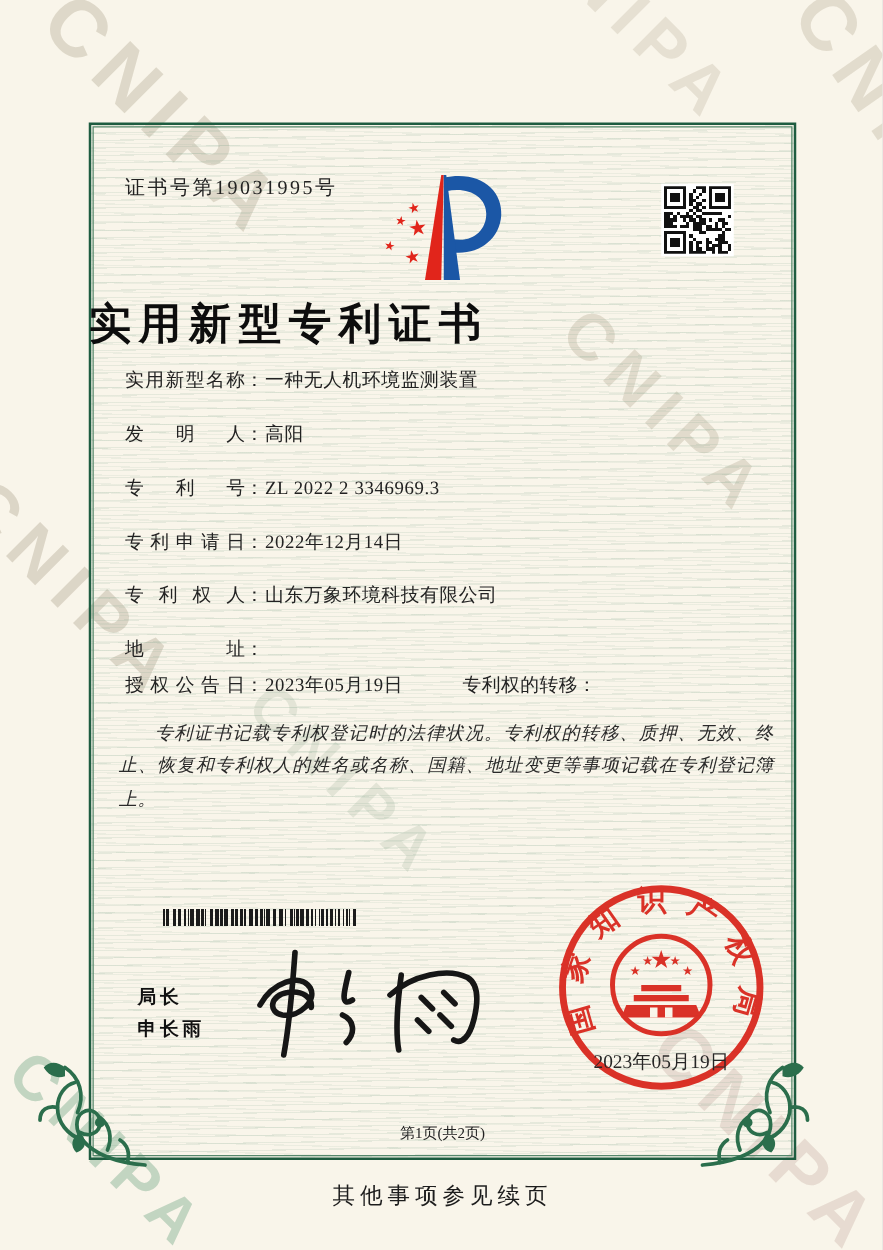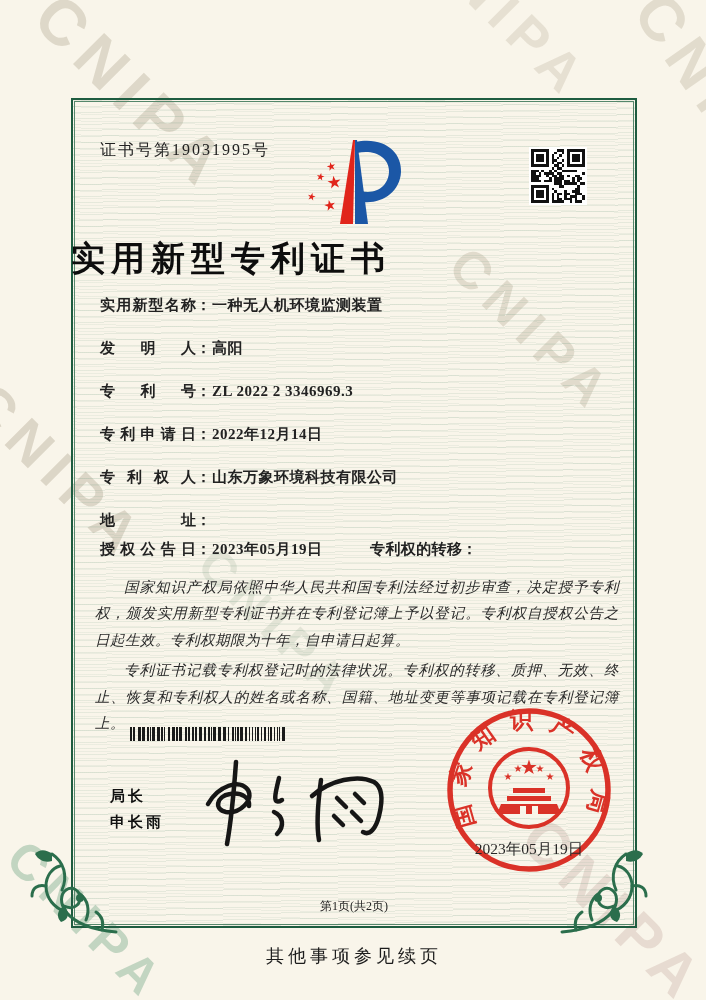--- a/index.html
+++ b/index.html
@@ -37,41 +37,41 @@
   
   .cert-no{position:absolute;left:100px;top:140px;z-index:2;font-size:16px;letter-spacing:2px;color:#222;}
   .logo{position:absolute;left:298px;top:132px;width:114px;height:104px;z-index:2;}
   .qr{position:absolute;left:529px;top:147px;width:58px;height:58px;z-index:2;background:#fff;padding:2px;box-sizing:border-box;}
   .title{
     position:absolute;left:71px;top:236px;width:566px;z-index:2;
     font-size:34px;font-weight:bold;letter-spacing:6px;color:#0d0d0d;
   }
   
   .fields{position:absolute;left:100px;top:294px;width:472px;z-index:2;font-size:15px;color:#222;}
-  .field-row{display:flex;line-height:22px;margin-bottom:21px;align-items:flex-start;font-weight:bold;}
+  .field-row{display:flex;line-height:22px;margin-bottom:21px;align-items:flex-start;}
   .flabel{display:inline-block;width:96px;text-align:justify;text-align-last:justify;flex:0 0 96px;}
   .fcolon{flex:0 0 16px;}
   .fvalue{flex:1 1 auto;letter-spacing:.5px;}
   .row-owner{}
   .row-address{margin-bottom:7px;}
   .row-address .fvalue{max-width:362px;}
   .grant-row .gdate{flex:0 0 150px;}
   .grant-row .flabel2{flex:0 0 92px;width:92px;margin-left:8px;}
   
   .legal{
     position:absolute;left:95px;top:574px;width:524px;z-index:2;
     font-size:14.5px;font-style:italic;line-height:1.82;color:#2a2a2a;
     text-align:justify;letter-spacing:.5px;
   }
   .legal p{margin:0 0 4px 0;text-indent:2em;}
   
   .barcode{position:absolute;left:130px;top:727px;width:157px;height:14px;z-index:2;}
   .sig-block{
     position:absolute;left:110px;top:785px;z-index:2;
-    font-family:Liberation Mono, monospace;font-weight:600;
+    font-family:Liberation Sans, sans-serif;font-weight:600;
     font-size:15px;letter-spacing:3px;color:#111;line-height:26px;
   }
   .signature{position:absolute;left:182px;top:752px;width:212px;height:100px;z-index:2;}
   .seal{position:absolute;left:440px;top:702px;width:178px;height:178px;z-index:4;opacity:.94;}
   
   .page-no{position:absolute;left:71px;top:898px;width:566px;text-align:center;z-index:2;font-size:12px;color:#222;}
   .footer-note{position:absolute;left:71px;top:944px;width:566px;text-align:center;z-index:2;font-size:18px;letter-spacing:4px;color:#1c1c1c;}
 </style>
 </head>
 <body>
@@ -321,21 +321,20 @@
     <div class="field-row grant-row">
       <span class="flabel">授权公告日</span>
       <span class="fcolon">：</span>
       <span class="fvalue gdate">2023年05月19日</span>
       <span class="flabel flabel2">专利权的转移</span>
       <span class="fcolon">：</span>
     </div>
   </div>
 
   <div class="legal">
-    <p>国家知识产权局依照中华人民共和国专利法经过初步审查，决定授予专利权，颁发实用新型专利证书并在专利登记簿上予以登记。专利权自授权公告之日起生效。专利权期限为十年，自申请日起算。</p>
     <p>专利证书记载专利权登记时的法律状况。专利权的转移、质押、无效、终止、恢复和专利权人的姓名或名称、国籍、地址变更等事项记载在专利登记簿上。</p>
   </div>
 
   <svg class="barcode" id="barcode-svg" viewBox="0 0 157 14" preserveAspectRatio="none" shape-rendering="crispEdges">
       <rect x="0" y="0" width="2" height="14" fill="#1b1b1b"></rect>
       <rect x="3" y="0" width="2" height="14" fill="#1b1b1b"></rect>
       <rect x="8" y="0" width="3" height="14" fill="#1b1b1b"></rect>
       <rect x="12" y="0" width="3" height="14" fill="#1b1b1b"></rect>
       <rect x="17" y="0" width="2" height="14" fill="#1b1b1b"></rect>
       <rect x="20" y="0" width="1" height="14" fill="#1b1b1b"></rect>

